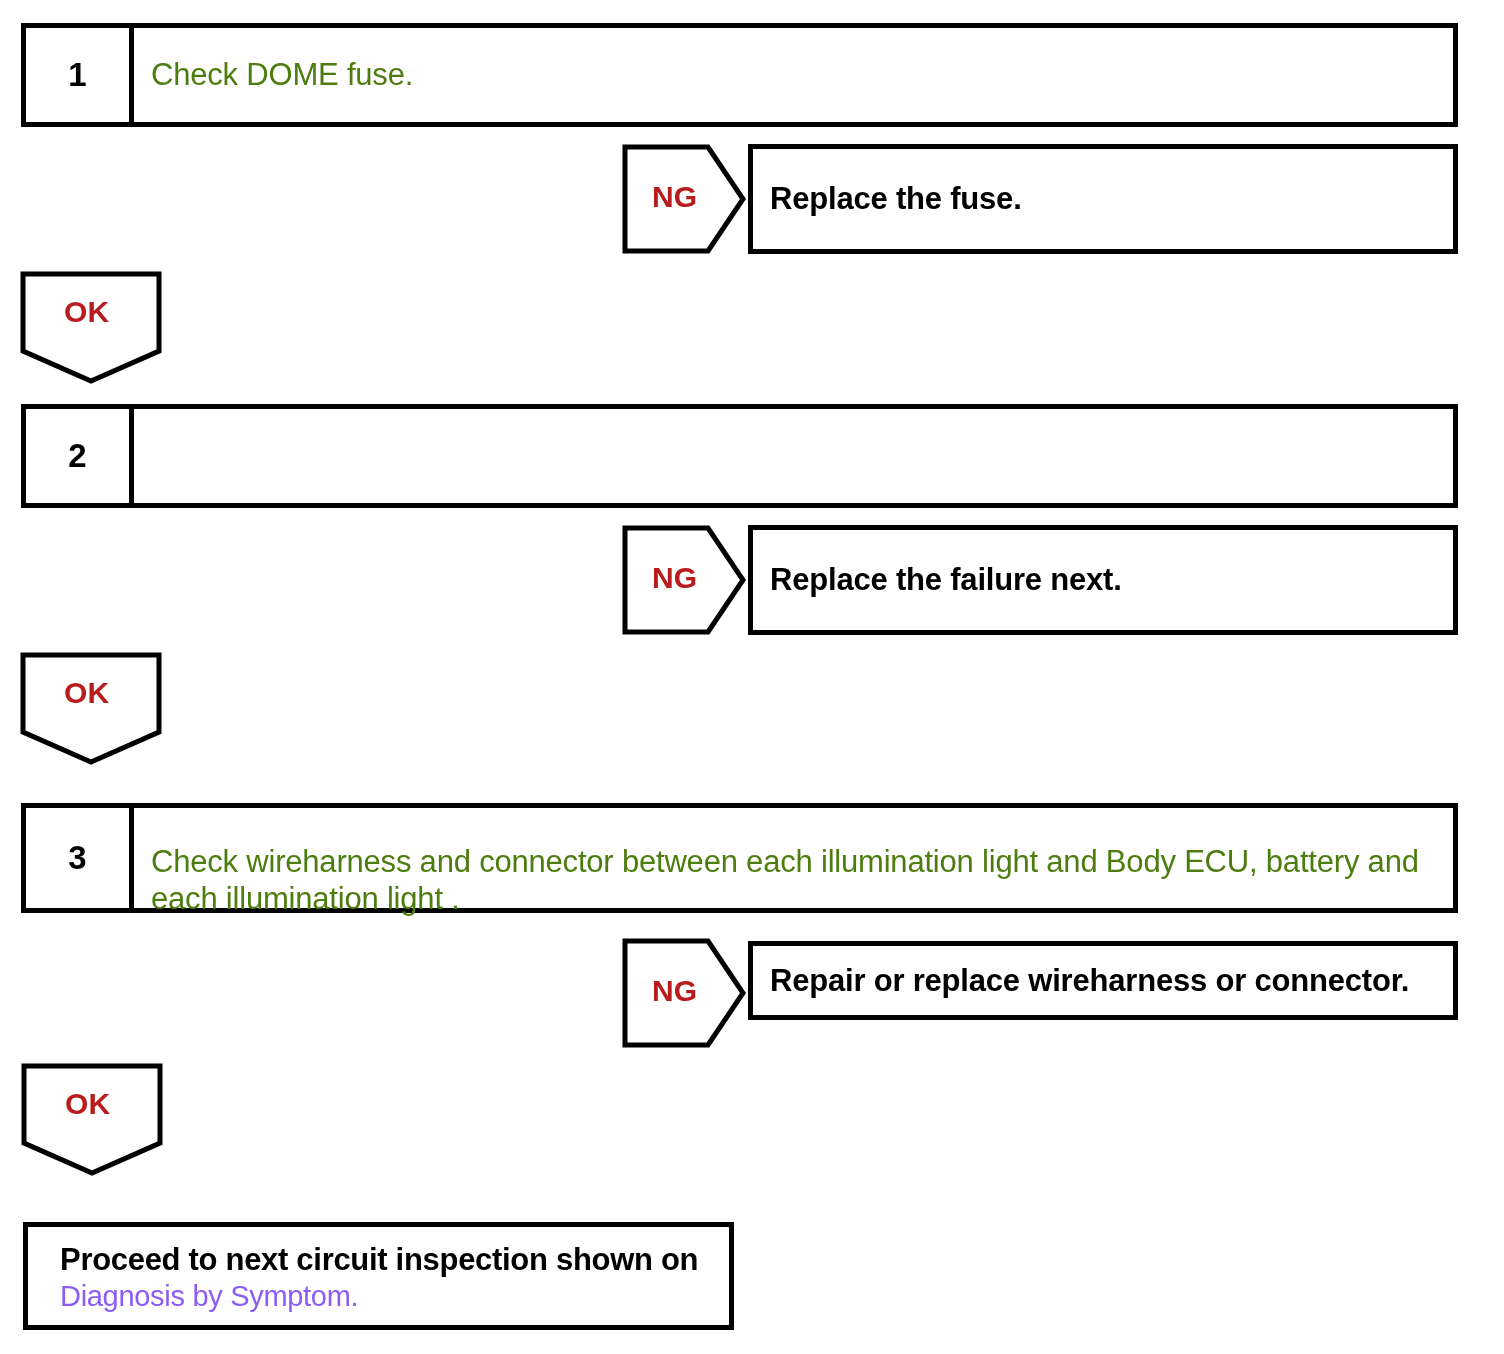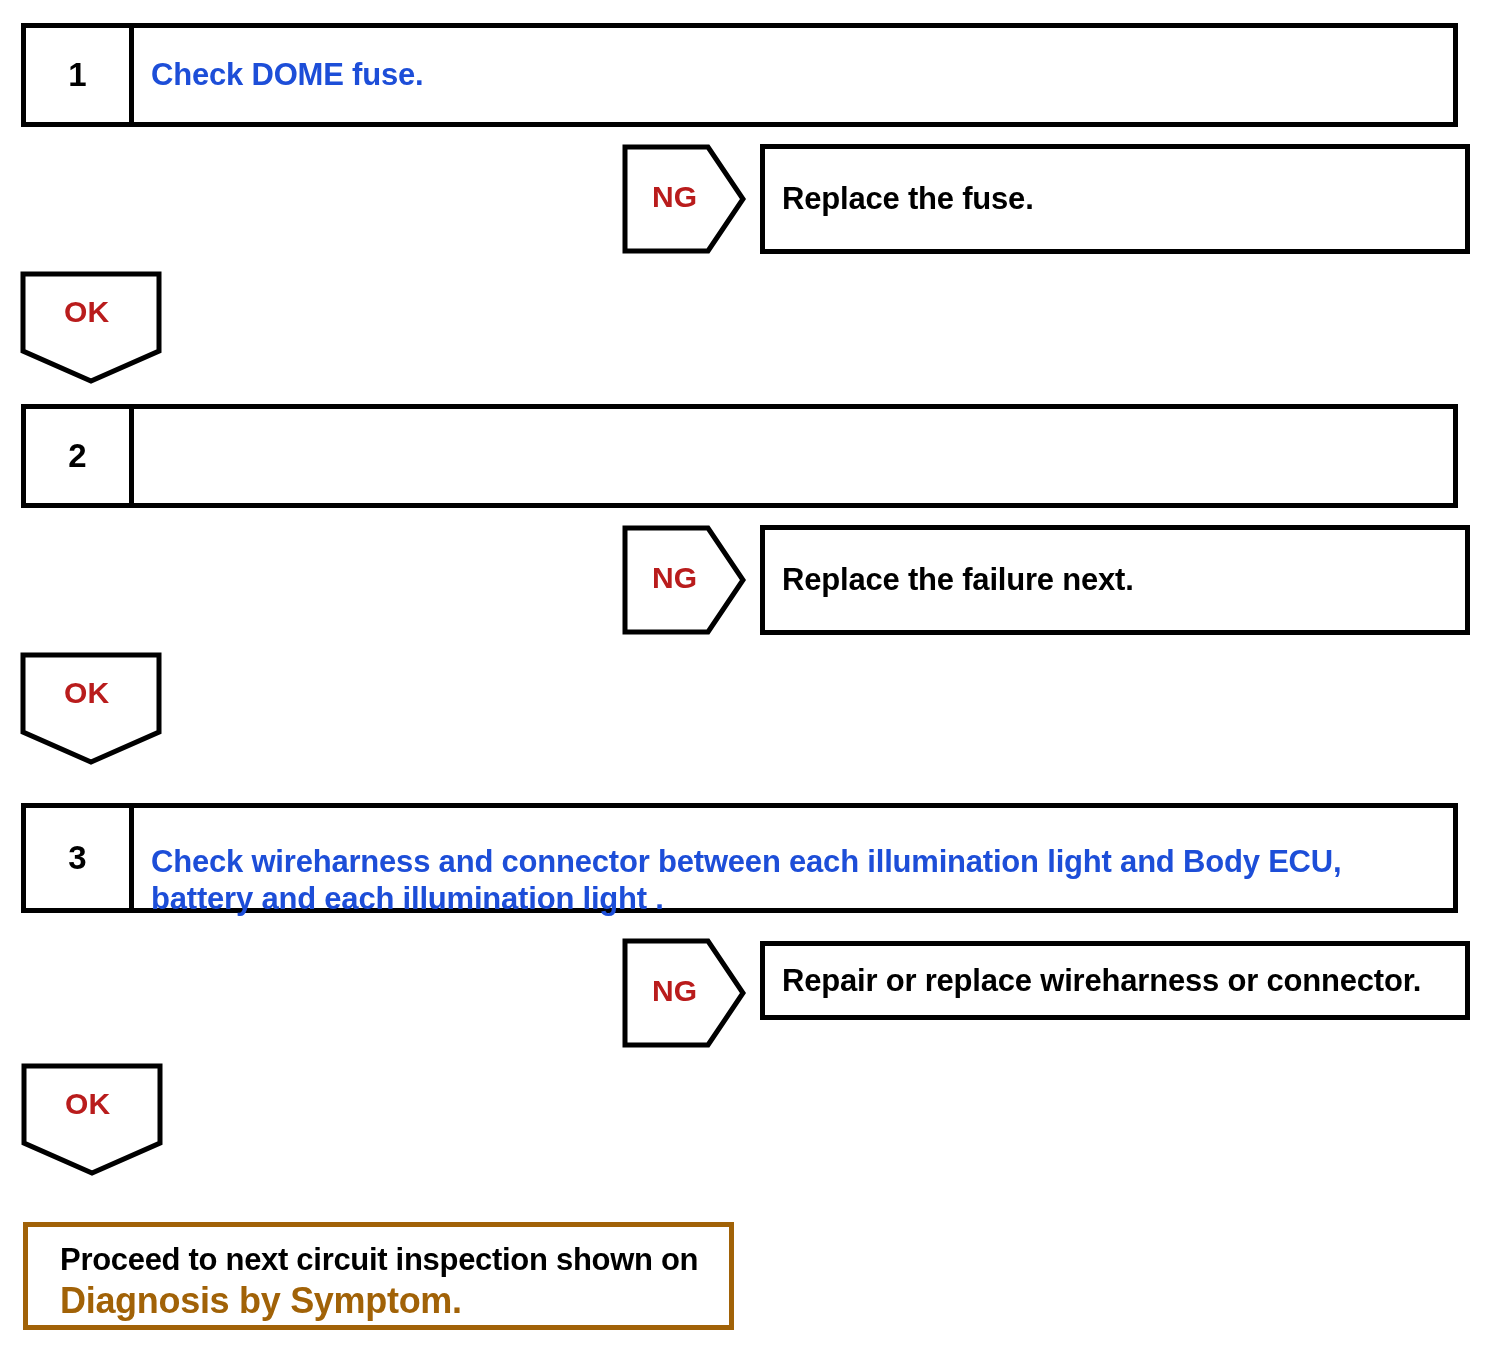--- a/index.html
+++ b/index.html
@@ -41,22 +41,22 @@
     color: #000;
     letter-spacing: 0px;
   }
   .step-text {
     flex: 1 1 auto;
     display: flex;
     align-items: center;
     padding-left: 17px;
     padding-right: 10px;
     font-size: 31px;
-    font-weight: bold;
-    color: #1d4ed8;
+    font-weight: normal;
+    color: #4d7c0f;
     line-height: 1.18;
     letter-spacing: -0.2px;
     border-radius: 11px;
   }
   .step-text.two-line {
     align-items: flex-start;
     padding-top: 36px;
   }
 
   
@@ -66,43 +66,42 @@
     border: 5px solid #000;
     background: #fff;
     display: flex;
     align-items: center;
     padding-left: 17px;
     padding-right: 10px;
     font-size: 31px;
     font-weight: bold;
     color: #000;
     letter-spacing: -0.2px;
-    margin-left: 12px;
   }
 
   
   .final-box {
     position: absolute;
     box-sizing: border-box;
-    border: 5px solid #a16207;
+    border: 5px solid #000000;
     background: #fff;
     padding: 14px 4px 0 32px;
   }
   .final-line-1 {
     font-size: 31px;
     font-weight: bold;
     color: #000;
     line-height: 1.22;
     letter-spacing: -0.3px;
     white-space: nowrap;
   }
   .final-line-2 {
-    font-size: 36px;
-    font-weight: bold;
-    color: #a16207;
+    font-size: 29px;
+    font-weight: normal;
+    color: #8b5cf6;
     line-height: 1.22;
     letter-spacing: -0.3px;
     white-space: nowrap;
   }
 
   
   .arrow {
     position: absolute;
   }
   .arrow svg {

